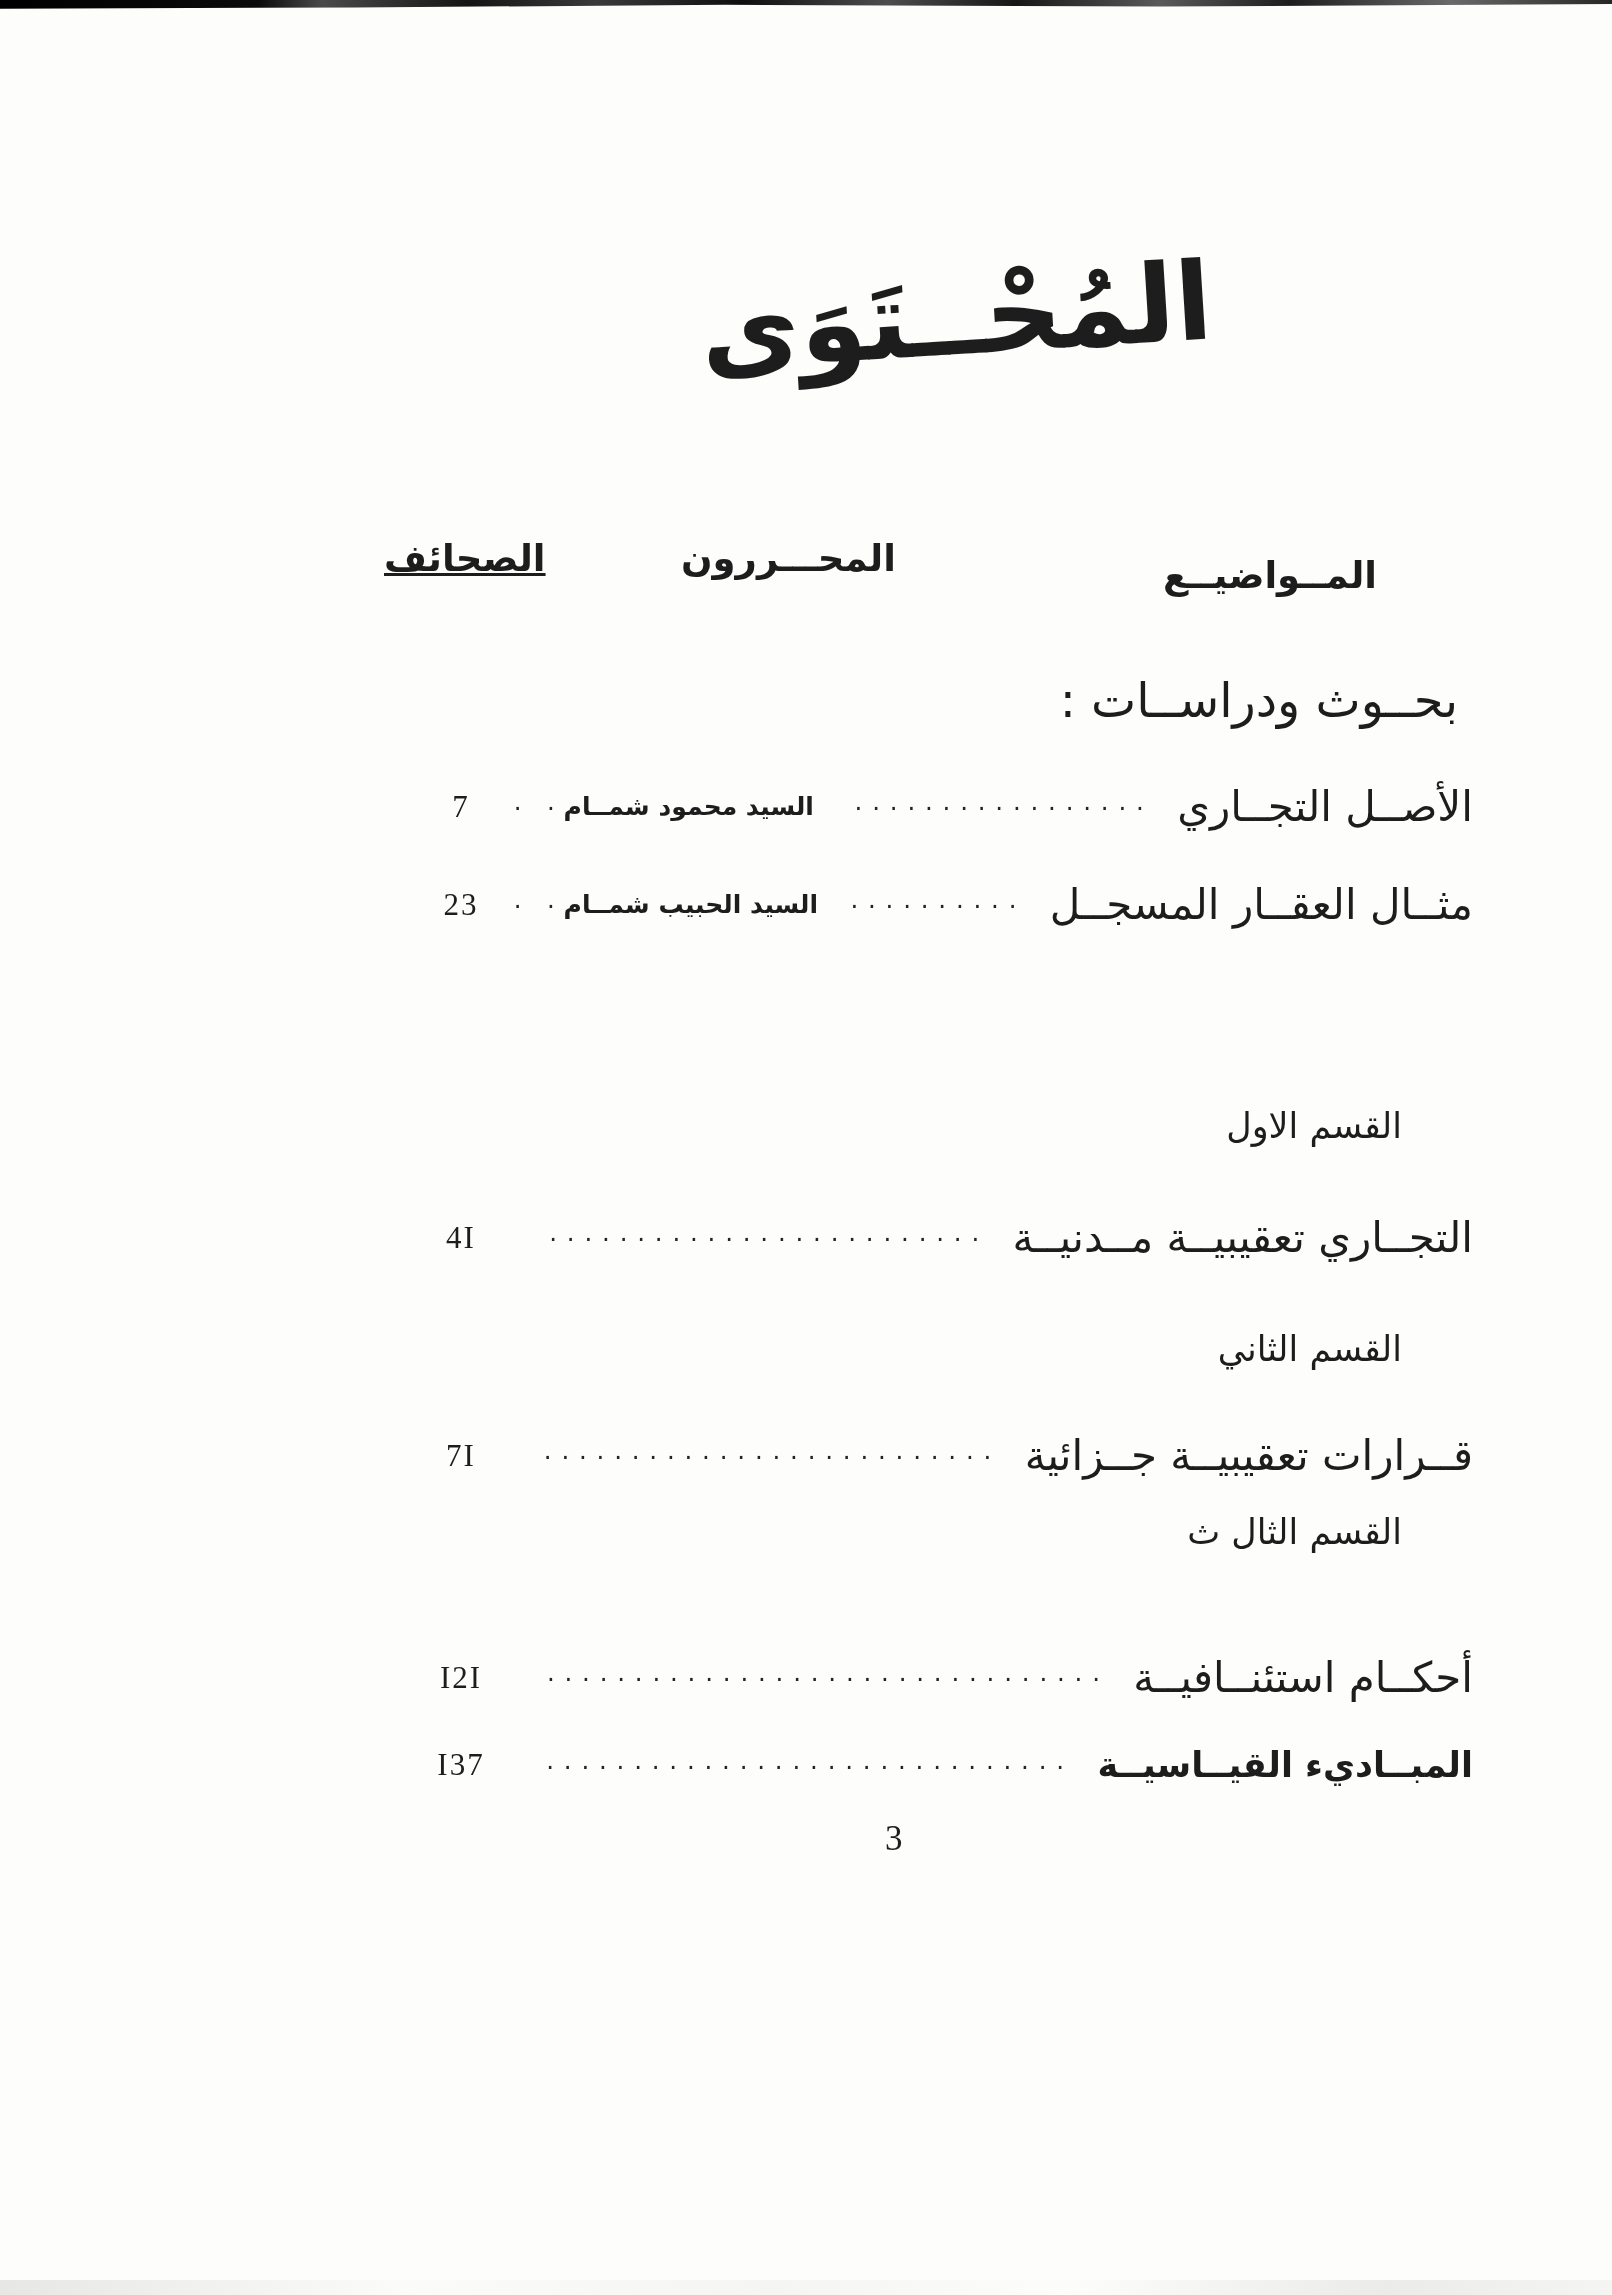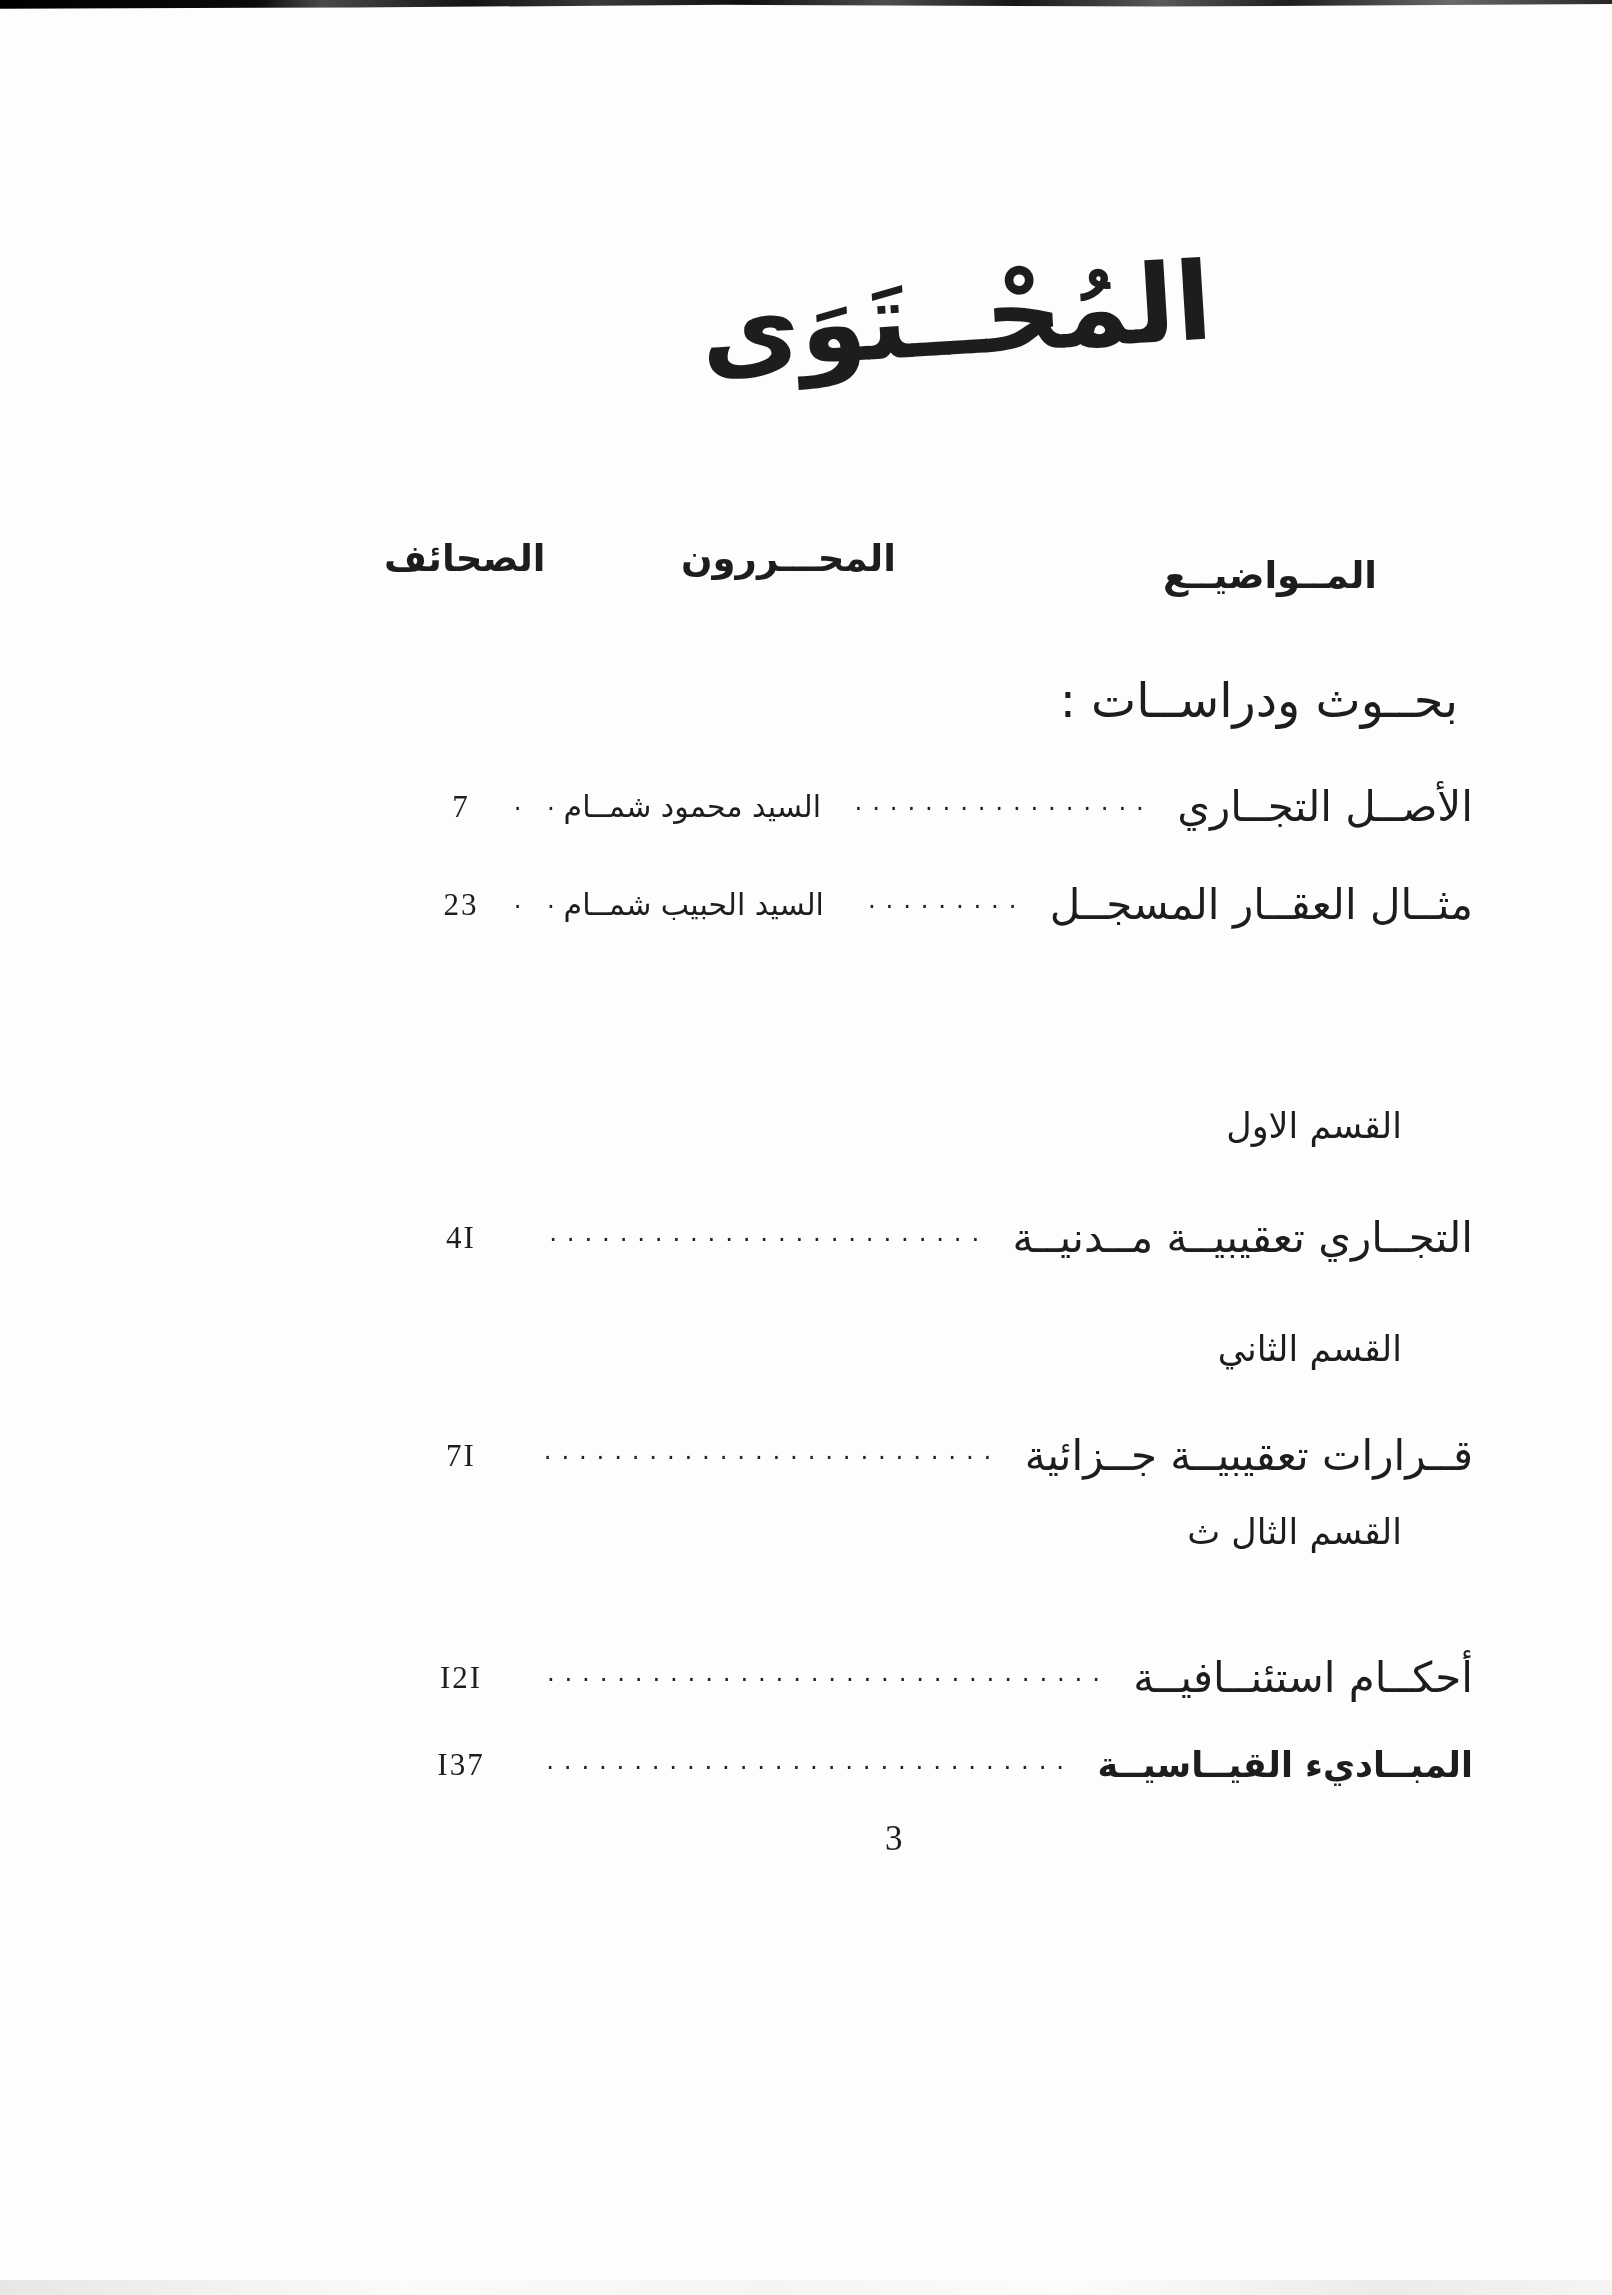--- a/index.html
+++ b/index.html
@@ -31,33 +31,33 @@
     position:absolute;top:247px;right:400px;
     font-size:108px;font-weight:bold;line-height:1.3;
     letter-spacing:1px;
     transform:rotate(-3.5deg);
     white-space:nowrap;
   }
   
   .col-hdr{position:absolute;top:537px;font-size:37px;font-weight:bold;white-space:nowrap;}
   .hdr-topics{right:235px;margin-top:17px;}
   .hdr-editors{left:681px;}
-  .hdr-pages{left:384px;}
+  .hdr-pages{left:384px;text-decoration:underline;}
   
   .sect{position:absolute;right:154px;font-size:48px;font-weight:normal;white-space:nowrap;}
   
   .part{position:absolute;right:210px;font-size:35px;font-weight:normal;white-space:nowrap;text-align:right;}
   
   .row{
     position:absolute;left:416px;right:139px;
     display:flex;direction:rtl;align-items:center;
   }
   .topic{font-size:42px;white-space:nowrap;}
   .topic.bold{font-weight:bold;font-size:35px;}
-  .editor{font-size:30px;font-weight:normal;white-space:nowrap;}
+  .editor{font-size:25px;font-weight:bold;white-space:nowrap;}
   .leader{
     flex:1 1 0;min-width:0;overflow:hidden;white-space:nowrap;
     font-size:24.5px;letter-spacing:9.8px;color:#232323;
     margin:0 23.5px 0 35px;           
     transform:translateY(-4.9px);
   }
   .tail{
     font-size:24.5px;letter-spacing:8.8px;white-space:nowrap;
     margin-left:7.8px;transform:translateY(-4.9px);color:#232323;
   }

